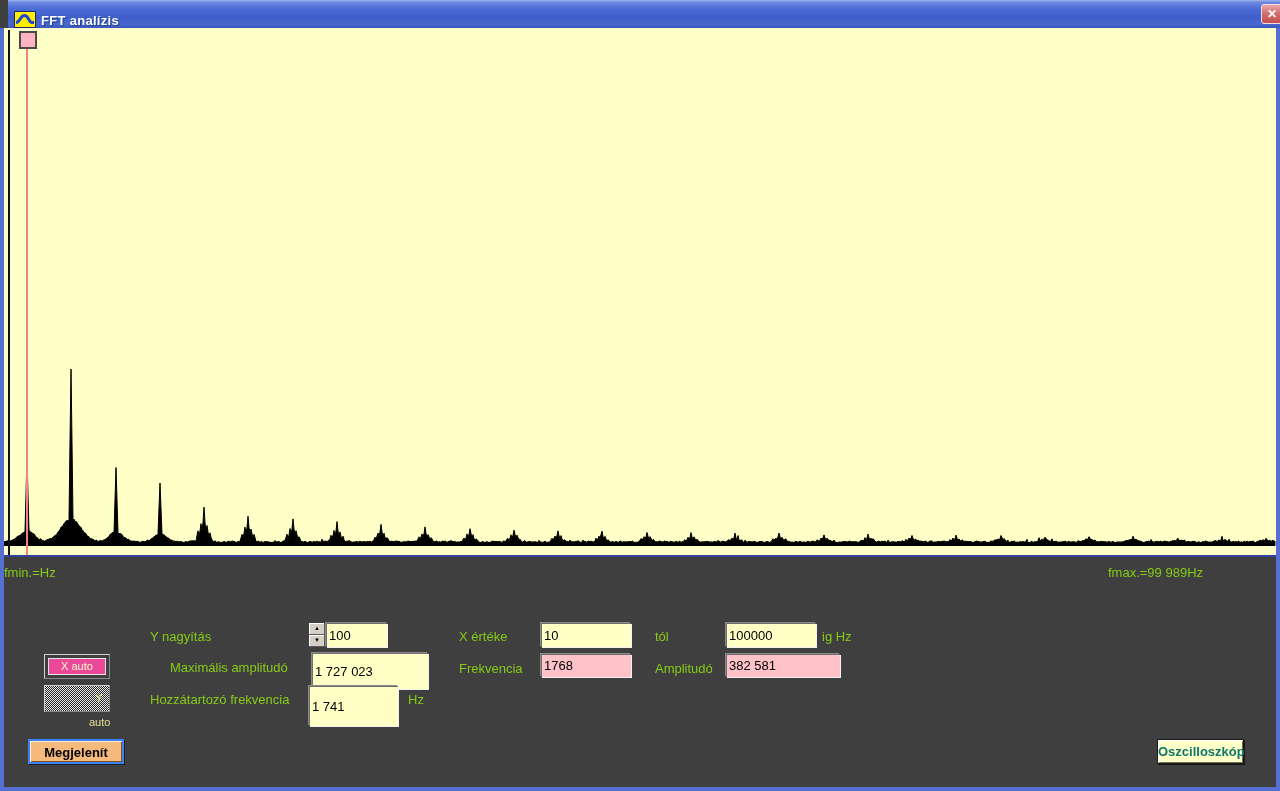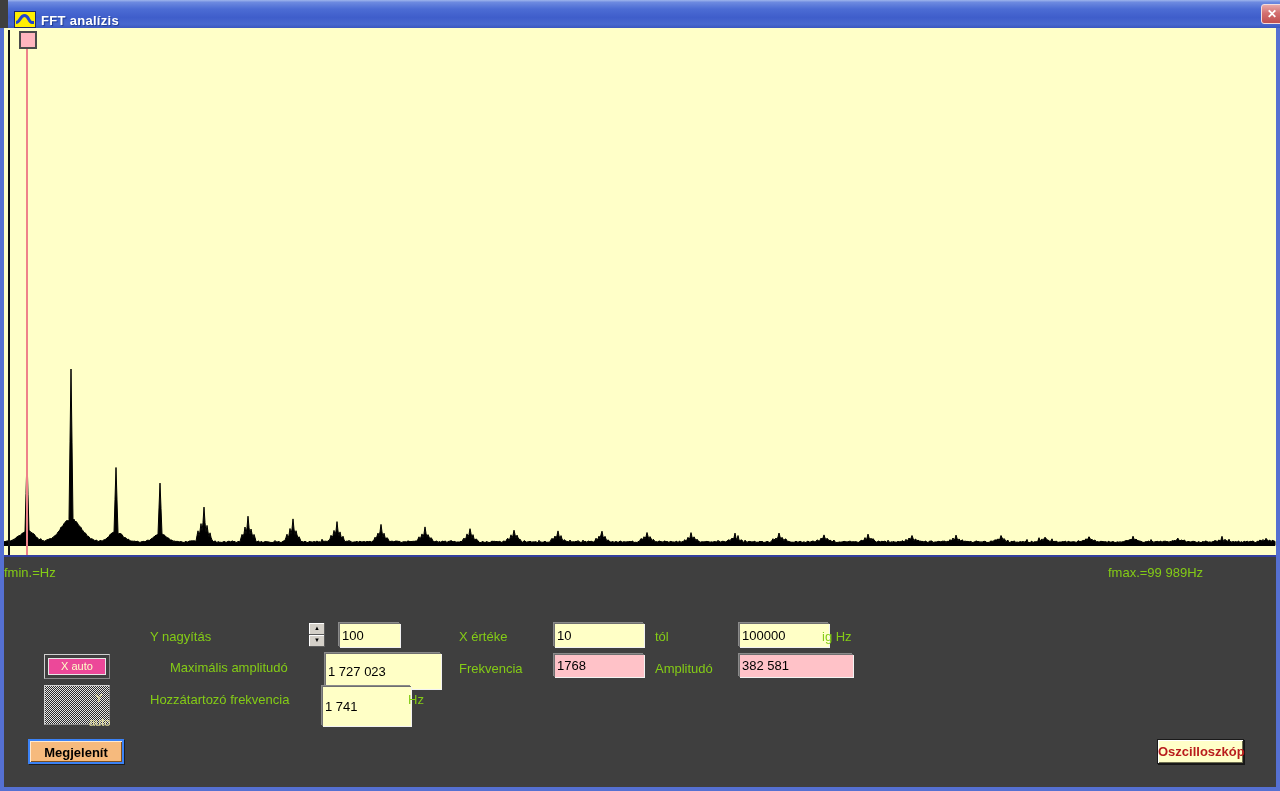--- a/index.html
+++ b/index.html
@@ -46,57 +46,56 @@
   }
 
   
   .panel { position:absolute; left:4px; top:559px; width:1272px; height:228px; background:#3F3F3F; }
   .lbl { position:absolute; color:#84cc16; font-size:13px; white-space:nowrap; }
 
   .field {
     position:absolute; background:#FFFFC6; color:#000; font-family:"Liberation Sans",sans-serif;
     font-size:13px; padding:0 3px; border:none; outline:none;
     box-shadow:-1px -1px 0 #8a8a8a, 1px 1px 0 #f2f2f2, inset 1px 1px 0 #6f6f6f;
-    margin-left:13px;
   }
   .field.pink { background:#FFC2C8; }
 
   .spinner { position:absolute; left:305px; top:64px; width:16px; height:24px; display:flex; flex-direction:column; }
   .spin-btn {
     flex:1; background:#D4D0C8; color:#000; font-size:6px; line-height:11px; text-align:center;
     box-shadow:inset -1px -1px 0 #5a5a5a, inset 1px 1px 0 #ffffff; cursor:pointer;
   }
 
   .xauto-btn {
     position:absolute; left:40px; top:95px; width:66px; height:25px;
     background:#ec4899; color:#FFFFC8; font-size:11px; text-align:center; line-height:23px;
     border:1px solid #cfcfcf; border-right-color:#8a8a8a; border-bottom-color:#8a8a8a;
     box-shadow:inset 0 0 0 3px #3F3F3F, inset 0 0 0 4px #e6e6e6;
     cursor:pointer;
   }
   .yauto-btn {
-    position:absolute; left:40px; top:126px; width:66px; height:40px;
+    position:absolute; left:40px; top:126px; width:66px; height:27px;
     background:repeating-conic-gradient(#e6e6e6 0% 25%, #2a2a2a 0% 50%);
     background-size:2px 2px;
     border:1px solid #cfcfcf; border-right-color:#8a8a8a; border-bottom-color:#8a8a8a;
     color:rgba(245,238,160,0.9); font-size:11px; text-align:center; line-height:24px;
     cursor:pointer;
     padding-left:44px;
   }
 
   .megjelenit-btn {
     position:absolute; left:24px; top:180px; width:96px; height:25px;
     background:#F6BA7D; color:#000; font-size:13px; font-weight:bold; text-align:center; line-height:23px;
     border:2px solid #3b82f6;
     box-shadow:inset 1px 1px 0 #ffe9cf, inset -1px -1px 0 #7d4f1d, 1px 1px 0 #1e1e1e;
     cursor:pointer;
   }
   .oszc-btn {
     position:absolute; left:1153px; top:180px; width:87px; height:25px;
-    background:#FFFFC8; color:#b91c1c; font-size:13px; font-weight:bold; text-align:center; line-height:23px;
+    background:#FFFFC8; color:#0f766e; font-size:13px; font-weight:bold; text-align:center; line-height:23px;
     border:1px solid #1a1a1a;
     box-shadow:inset 1px 1px 0 #ffffff, inset -1px -1px 0 #6e6e50, 1px 1px 0 #161616;
     cursor:pointer;
   }
 
   .fmin-lbl { left:0; top:6px; }
   .fmax-lbl { left:1104px; top:6px; }
 </style>
 </head>
 <body>

